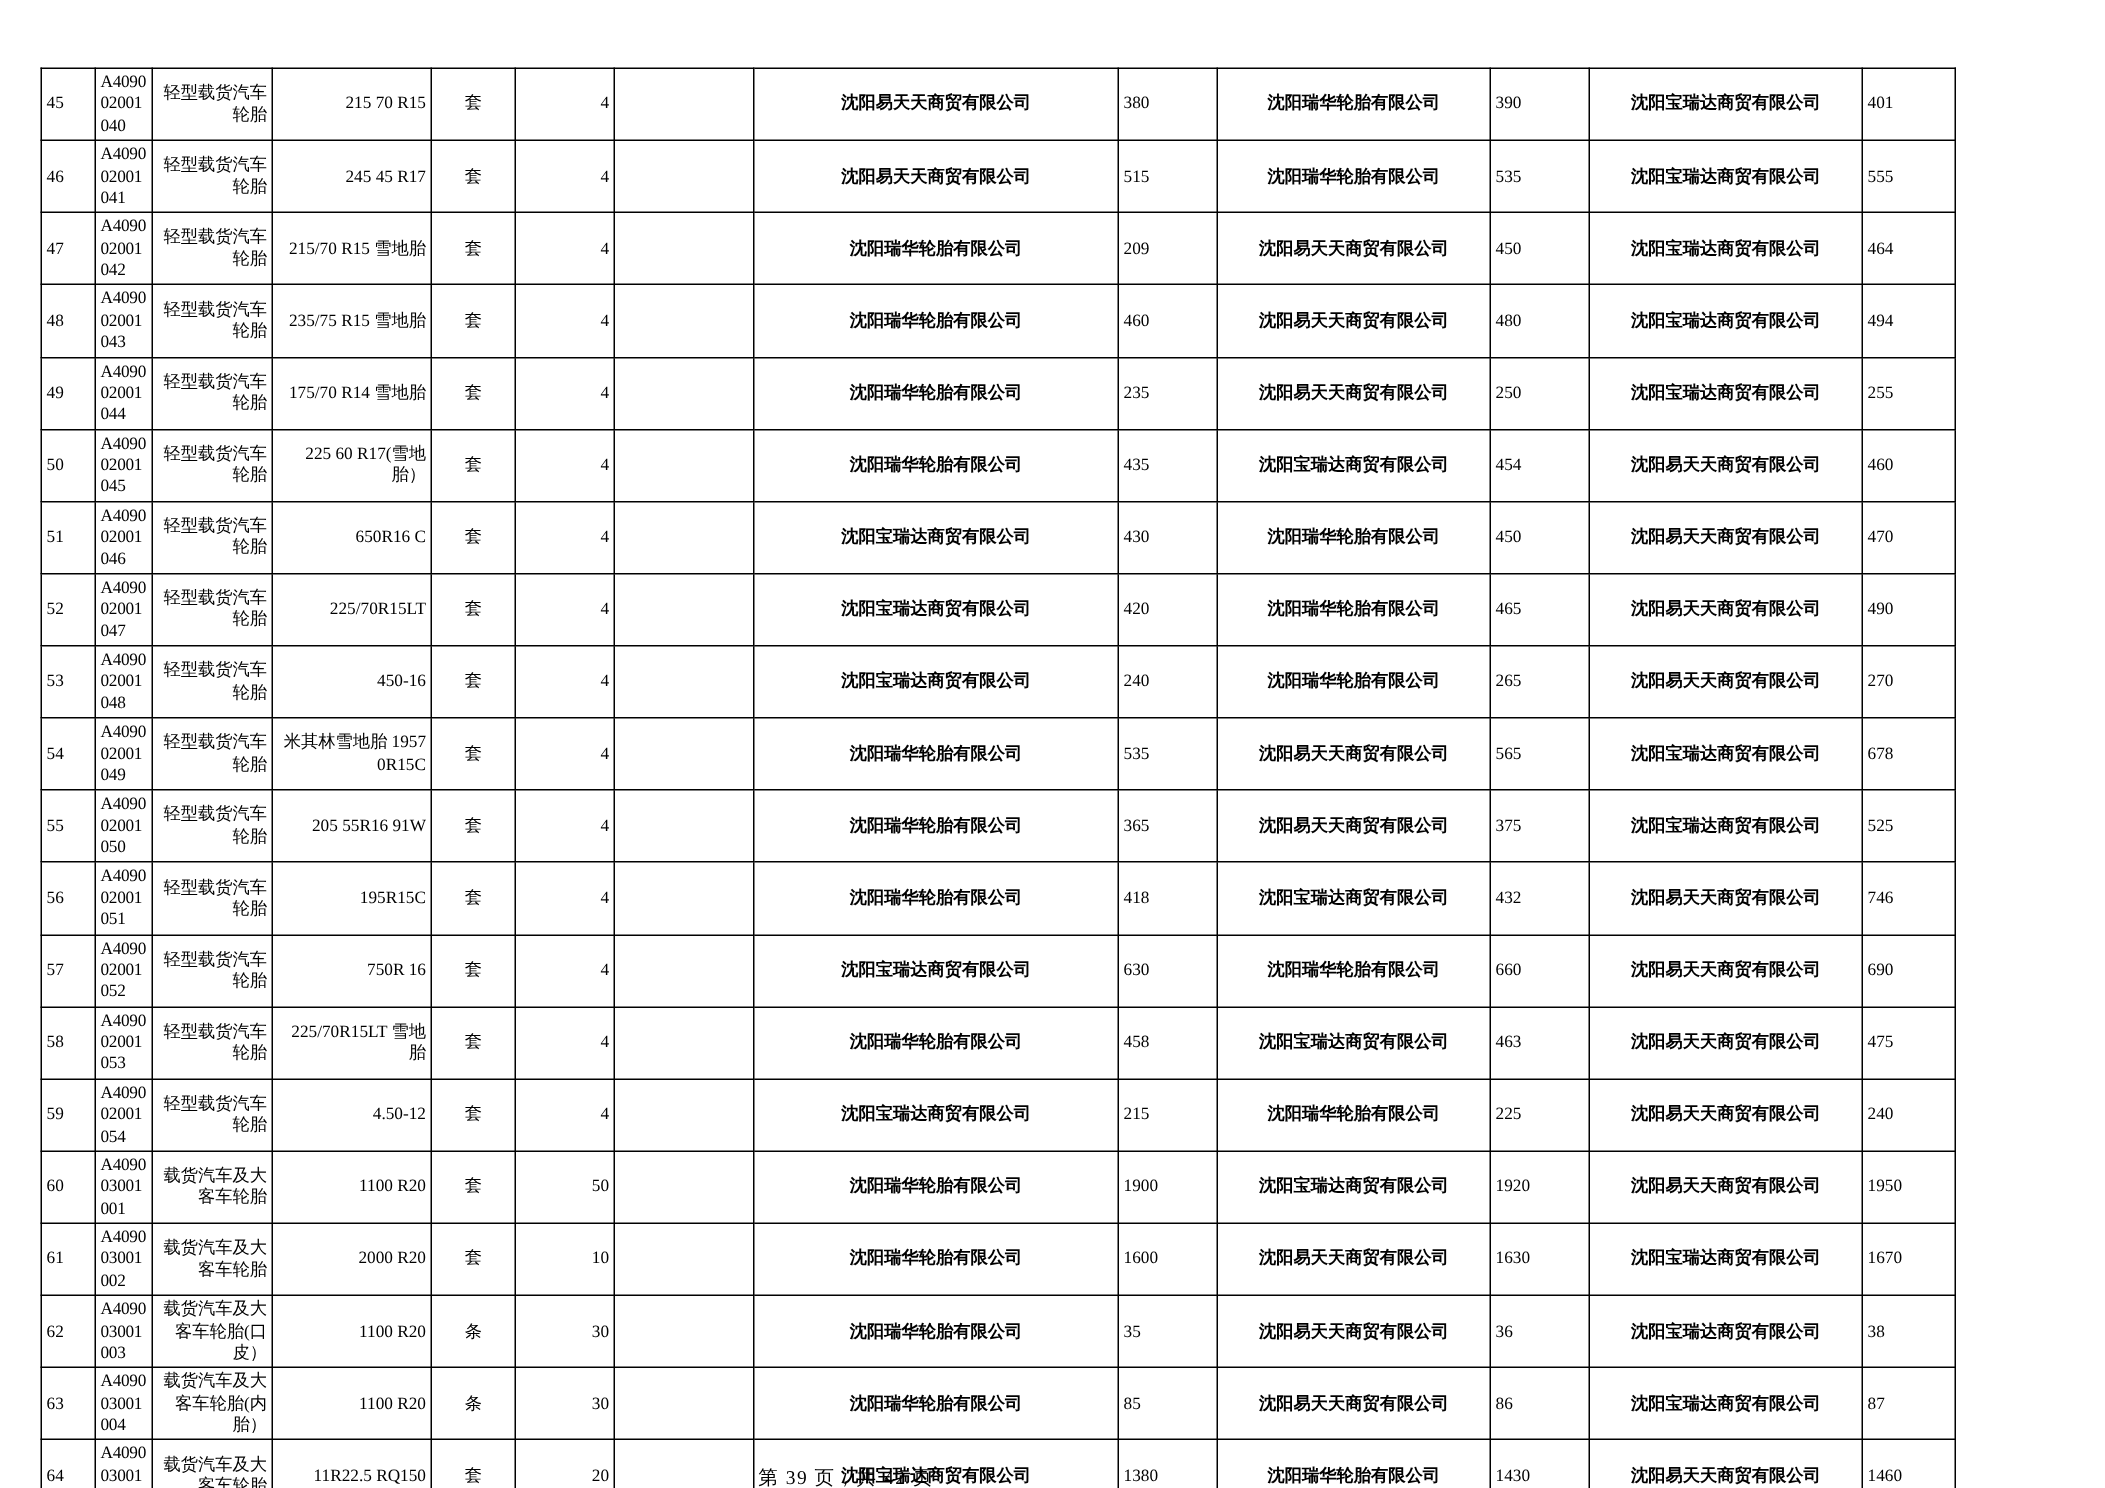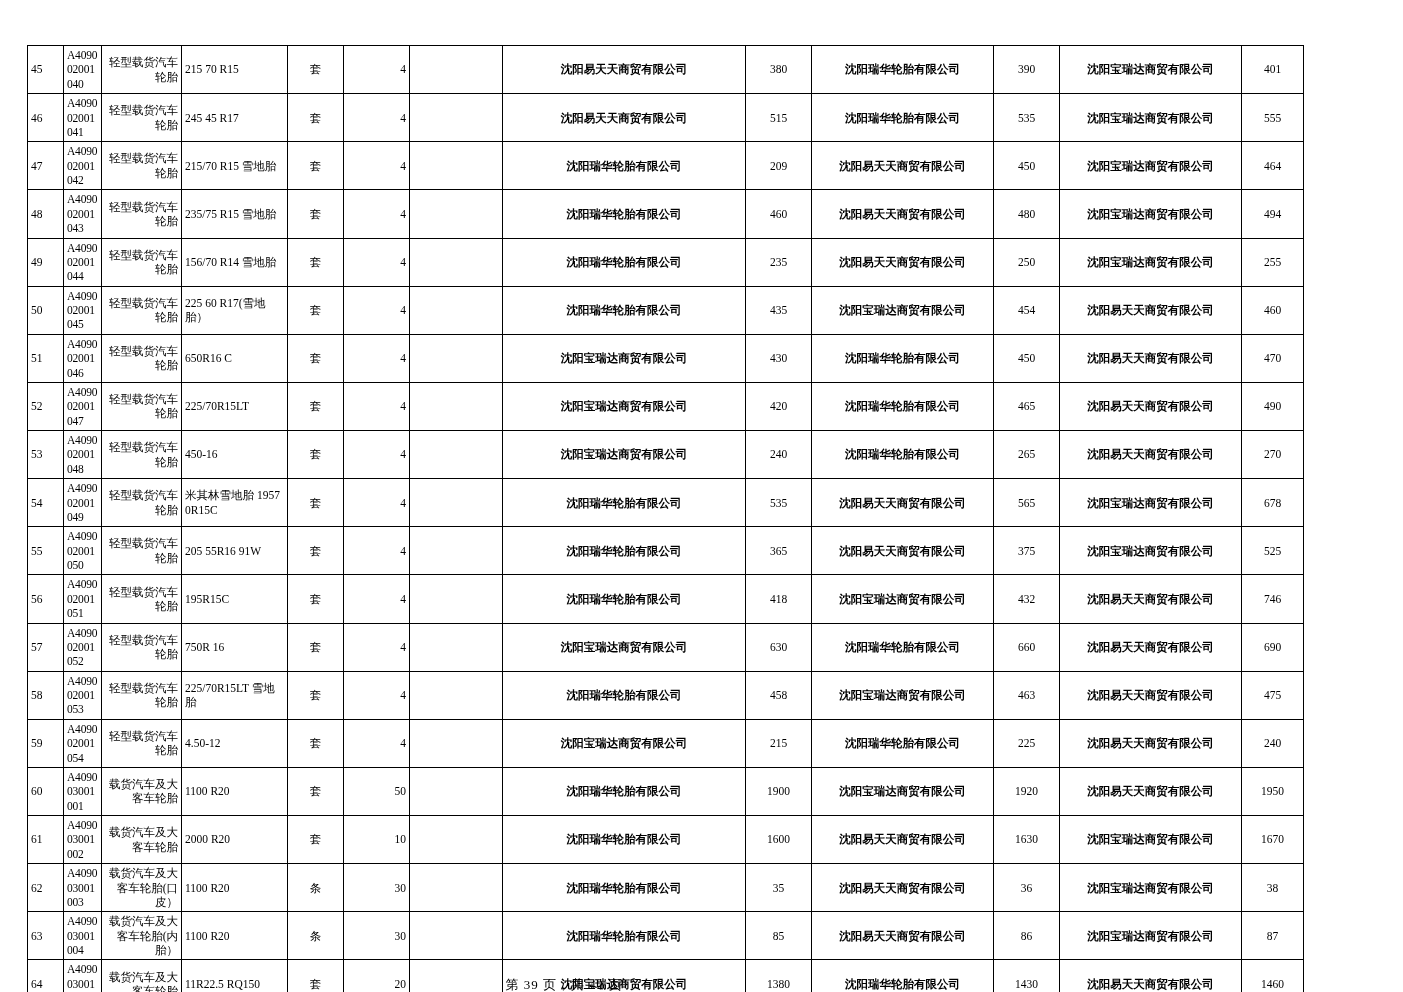--- a/index.html
+++ b/index.html
@@ -49,26 +49,26 @@
   col.c-sup1  { width: 243px; }
   col.c-p1    { width: 66px; }
   col.c-sup2  { width: 182px; }
   col.c-p2    { width: 66px; }
   col.c-sup3  { width: 182px; }
   col.c-p3    { width: 62px; }
 
   td.idx   { text-align: left; font-size: 12px; }
   td.code  { text-align: left; font-size: 8.5px; line-height: 1.2; letter-spacing: -0.2px; }
   td.name  { text-align: right; font-size: 10.5px; line-height: 1.2; }
-  td.spec  { text-align: left; font-size: 11px; line-height: 1.25; margin-left: 38px; }
+  td.spec  { text-align: right; font-size: 11px; line-height: 1.25; margin-left: 38px; }
   td.unit  { text-align: center; font-size: 11.5px; }
   td.qty   { text-align: right; padding-right: 8px; font-size: 11.5px; }
   td.blank { }
   td.sup   { text-align: center; font-size: 11.5px; font-weight: bold; }
-  td.price { text-align: center; font-size: 11.5px; }
+  td.price { text-align: left; font-size: 11.5px; }
 
   .footer {
     position: absolute;
     left: 0;
     top: 976px;
     width: 1128px;
     text-align: center;
     font-size: 13px;
     font-family: "Liberation Serif", serif;
     letter-spacing: 1px;
@@ -152,21 +152,21 @@
           <td class="price">460</td>
           <td class="sup">沈阳易天天商贸有限公司</td>
           <td class="price">480</td>
           <td class="sup">沈阳宝瑞达商贸有限公司</td>
           <td class="price">494</td>
         </tr>
         <tr style="height: 42px;">
           <td class="idx">49</td>
           <td class="code">A409002001044</td>
           <td class="name">轻型载货汽车轮胎</td>
-          <td class="spec">156/70 R14 雪地胎</td>
+          <td class="spec">175/70 R14 雪地胎</td>
           <td class="unit">套</td>
           <td class="qty">4</td>
           <td class="blank"></td>
           <td class="sup">沈阳瑞华轮胎有限公司</td>
           <td class="price">235</td>
           <td class="sup">沈阳易天天商贸有限公司</td>
           <td class="price">250</td>
           <td class="sup">沈阳宝瑞达商贸有限公司</td>
           <td class="price">255</td>
         </tr>

